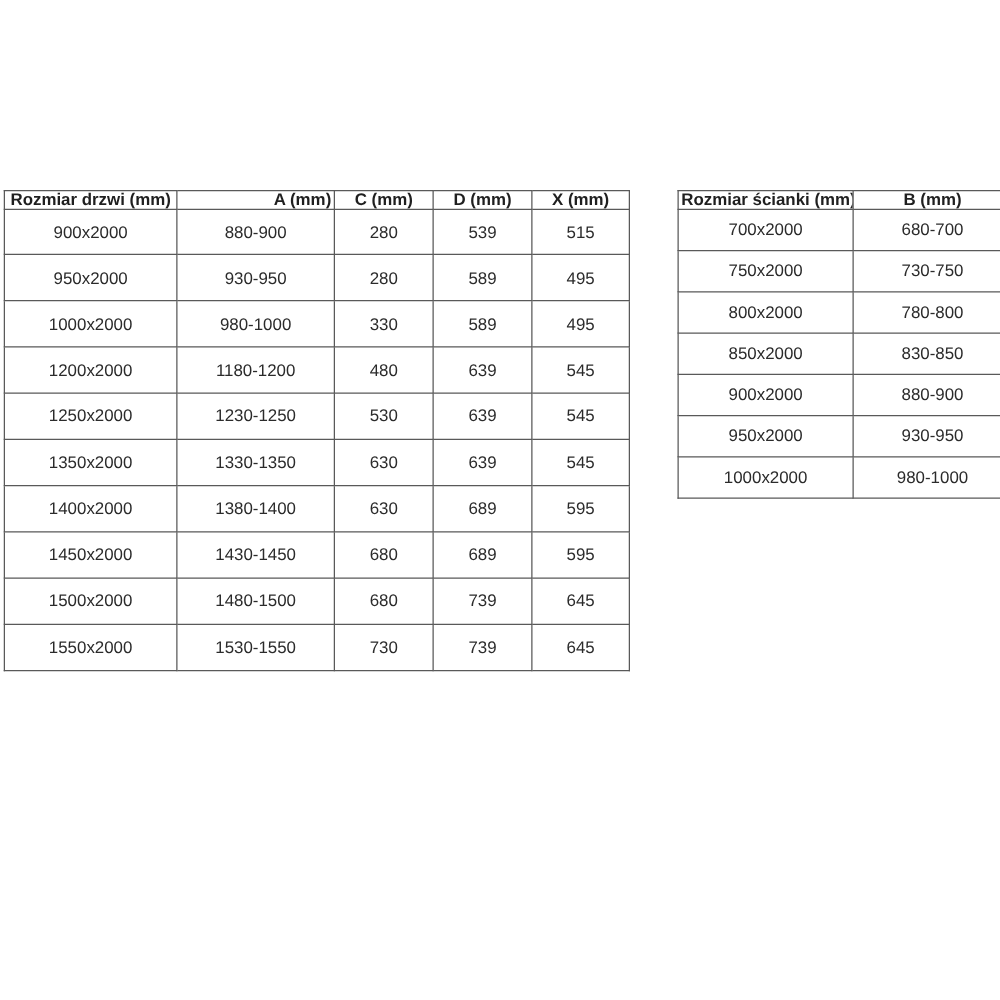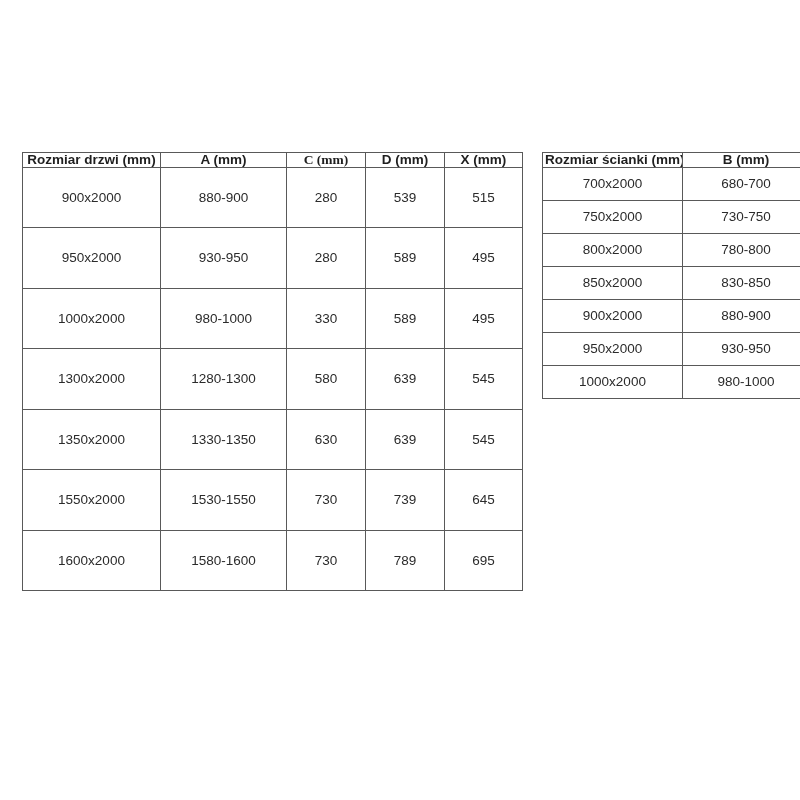--- a/index.html
+++ b/index.html
@@ -35,26 +35,25 @@
   }
   table.spec-table th {
     font-weight: bold;
     color: #1f1f1f;
   }
   
   table.door {
     left: 3px;
     top: 152px;
     width: 476px;
-    height: 439px;
-    margin-left: 19px;
+    height: 385px;
   }
   .door th:nth-child(1) { width: 133px; }
-  .door th:nth-child(2) { width: 121px; }
-  .door th:nth-child(3) { width: 74px; font-family: Liberation Serif, serif; }
+  .door th:nth-child(2) { width: 121px; text-align: right; }
+  .door th:nth-child(3) { width: 74px; }
   .door th:nth-child(4) { width: 74px; }
   .door th:nth-child(5) { width: 73px; }
   
   table.wall {
     left: 542px;
     top: 152px;
     width: 257px;
     height: 247px;
   }
   .wall th:nth-child(1) { width: 135px; }
@@ -90,46 +89,67 @@
           <td>495</td>
         </tr>
         <tr>
           <td>1000x2000</td>
           <td>980-1000</td>
           <td>330</td>
           <td>589</td>
           <td>495</td>
         </tr>
         <tr>
-          <td>1300x2000</td>
-          <td>1280-1300</td>
-          <td>580</td>
+          <td>1200x2000</td>
+          <td>1180-1200</td>
+          <td>480</td>
+          <td>639</td>
+          <td>545</td>
+        </tr>
+        <tr>
+          <td>1250x2000</td>
+          <td>1230-1250</td>
+          <td>530</td>
           <td>639</td>
           <td>545</td>
         </tr>
         <tr>
           <td>1350x2000</td>
           <td>1330-1350</td>
           <td>630</td>
           <td>639</td>
           <td>545</td>
         </tr>
         <tr>
+          <td>1400x2000</td>
+          <td>1380-1400</td>
+          <td>630</td>
+          <td>689</td>
+          <td>595</td>
+        </tr>
+        <tr>
+          <td>1450x2000</td>
+          <td>1430-1450</td>
+          <td>680</td>
+          <td>689</td>
+          <td>595</td>
+        </tr>
+        <tr>
+          <td>1500x2000</td>
+          <td>1480-1500</td>
+          <td>680</td>
+          <td>739</td>
+          <td>645</td>
+        </tr>
+        <tr>
           <td>1550x2000</td>
           <td>1530-1550</td>
           <td>730</td>
           <td>739</td>
           <td>645</td>
-        </tr>
-        <tr>
-          <td>1600x2000</td>
-          <td>1580-1600</td>
-          <td>730</td>
-          <td>789</td>
-          <td>695</td>
         </tr>
       </tbody>
     </table>
   <table class="spec-table wall">
       <thead>
         <tr>
           <th>Rozmiar ścianki (mm)</th>
           <th>B (mm)</th>
         </tr>
       </thead>

